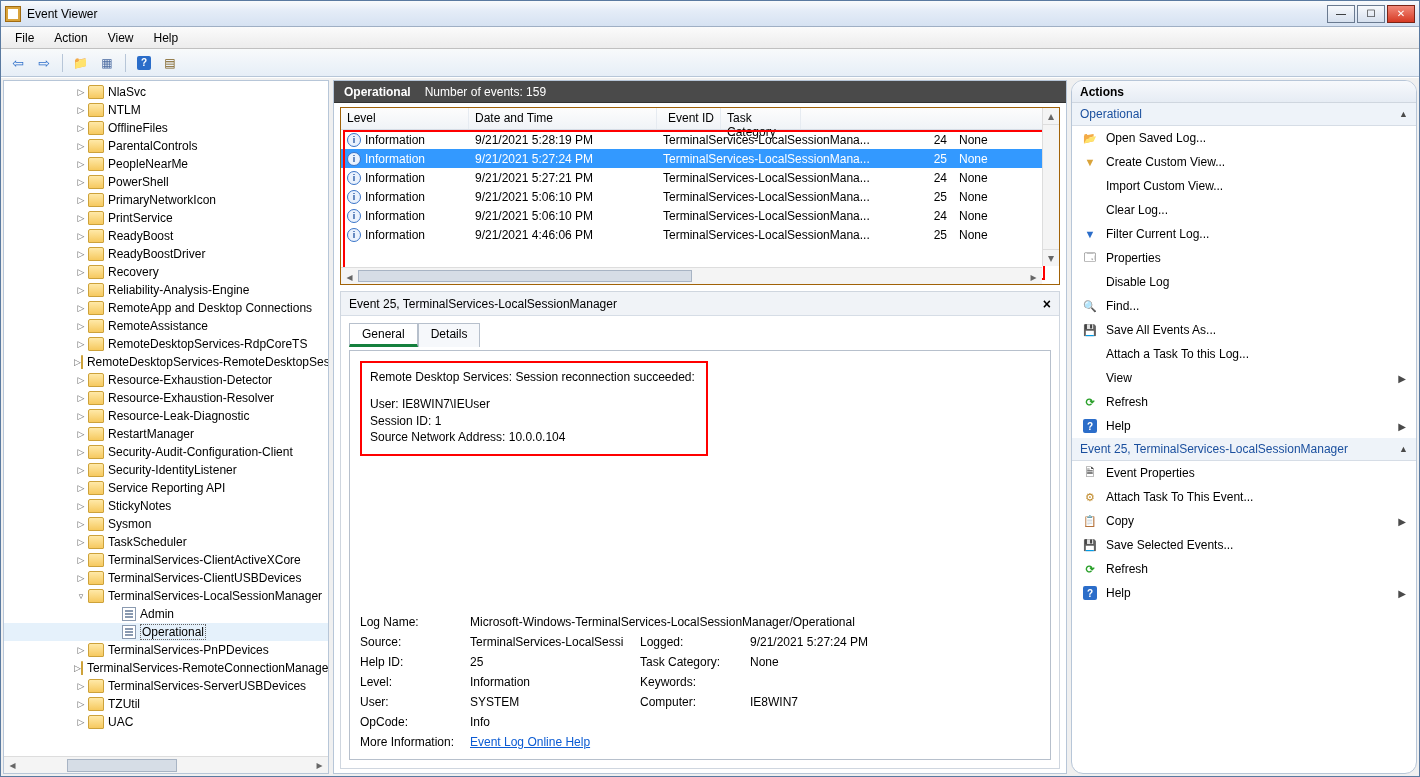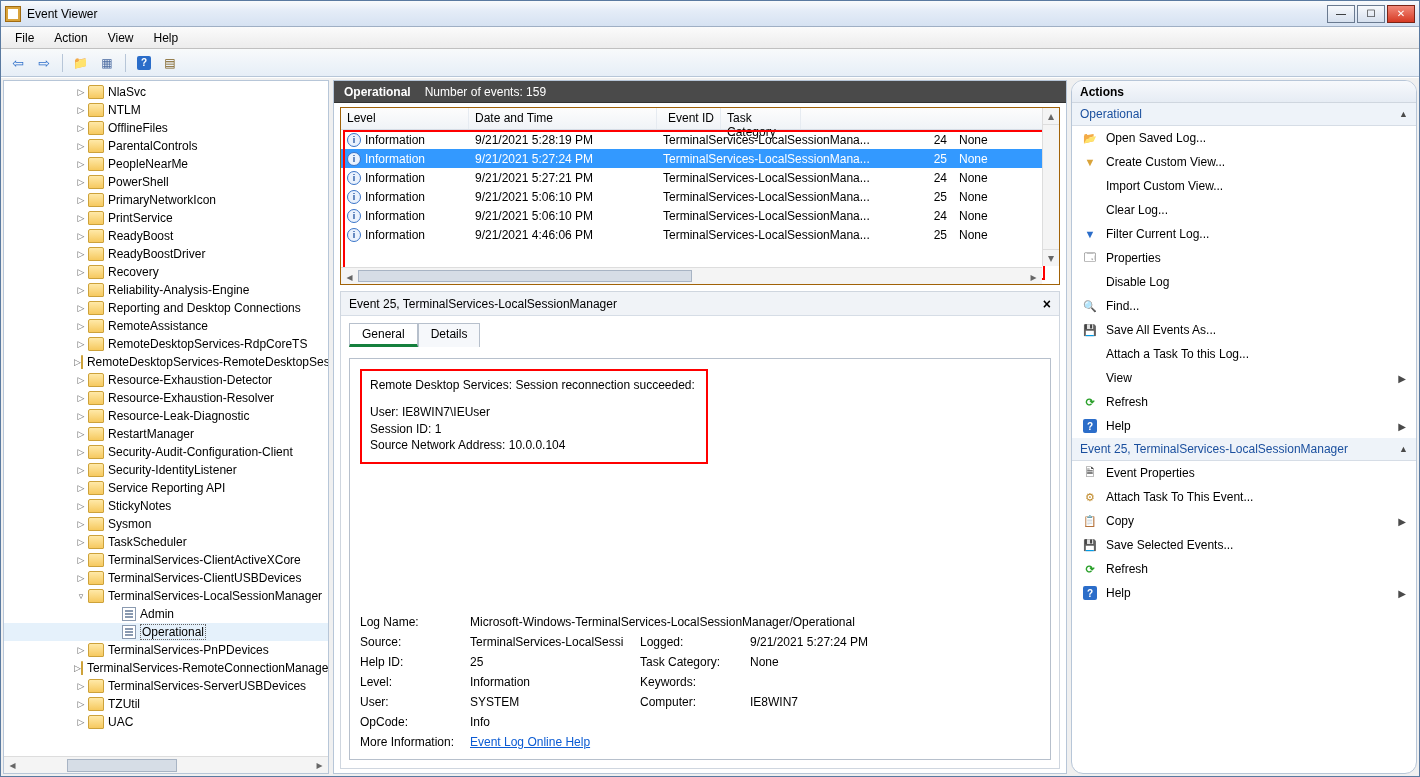--- a/index.html
+++ b/index.html
@@ -81,21 +81,21 @@
   .grid-hsb .track { flex:1; position:relative; }
   .grid-hsb .thumb { position:absolute; top:2px; left:0; height:12px; width:50%; background:#d6dde6; border:1px solid #a8b4c4;}
 
   
   .detail { flex:1; margin:6px 6px 4px 6px; border:1px solid #cfd6df; background:#fff; display:flex; flex-direction:column; overflow:hidden; }
   .detail-hd { height:24px; background:#f0f3f7; border-bottom:1px solid #d6dde6; display:flex; align-items:center; padding:0 8px; }
   .detail-hd .close { margin-left:auto; font-weight:bold; font-size:14px; }
   .tabs { display:flex; padding:6px 8px 0 8px; gap:0; }
   .tab { padding:3px 12px; border:1px solid #b7c0cc; background:#f6f8fb; border-bottom:none; position:relative; top:1px; }
   .tab.active { background:#fff; border-bottom:3px solid #15803d; }
-  .tab-body { flex:1; border:1px solid #b7c0cc; margin:12px 8px 8px 8px; background:#fff; padding:10px; display:flex; flex-direction:column; overflow:hidden; }
+  .tab-body { flex:1; border:1px solid #b7c0cc; margin:4px 8px 8px 8px; background:#fff; padding:10px; display:flex; flex-direction:column; overflow:hidden; }
   .msg-box { border:2px solid #ff0000; padding:6px 8px 8px 8px; width:348px; line-height:1.4; margin-bottom:14px; }
   .props { display:grid; grid-template-columns:100px 160px 100px 200px; row-gap:6px; column-gap:10px; margin-top:auto; }
   .props .lab { color:#000; }
   .link { color:#0b5bd3; text-decoration:underline; }
 
   
   .act-hd { height:22px; background:linear-gradient(#f7f9fc,#e6ecf4); border-bottom:1px solid #cfd6df; padding:4px 8px; font-weight:bold; }
   .act-section { background:#eef3f9; }
   .act-section-hd { background:#eef3f9; color:#1a4f9e; padding:4px 8px; border-bottom:1px solid #d6dde6; display:flex; align-items:center; }
   .act-section-hd .col-caret { margin-left:auto; font-size:9px; color:#4a4a4a; }
@@ -209,21 +209,21 @@
             <span class="tree-label">Recovery</span>
           </div>
           <div class="tree-node" style="padding-left: 70px;">
             <span class="tree-caret">▷</span>
             <span class="tree-folder"></span>
             <span class="tree-label">Reliability-Analysis-Engine</span>
           </div>
           <div class="tree-node" style="padding-left: 70px;">
             <span class="tree-caret">▷</span>
             <span class="tree-folder"></span>
-            <span class="tree-label">Reporting and Desktop Connections</span>
+            <span class="tree-label">RemoteApp and Desktop Connections</span>
           </div>
           <div class="tree-node" style="padding-left: 70px;">
             <span class="tree-caret">▷</span>
             <span class="tree-folder"></span>
             <span class="tree-label">RemoteAssistance</span>
           </div>
           <div class="tree-node" style="padding-left: 70px;">
             <span class="tree-caret">▷</span>
             <span class="tree-folder"></span>
             <span class="tree-label">RemoteDesktopServices-RdpCoreTS</span>

